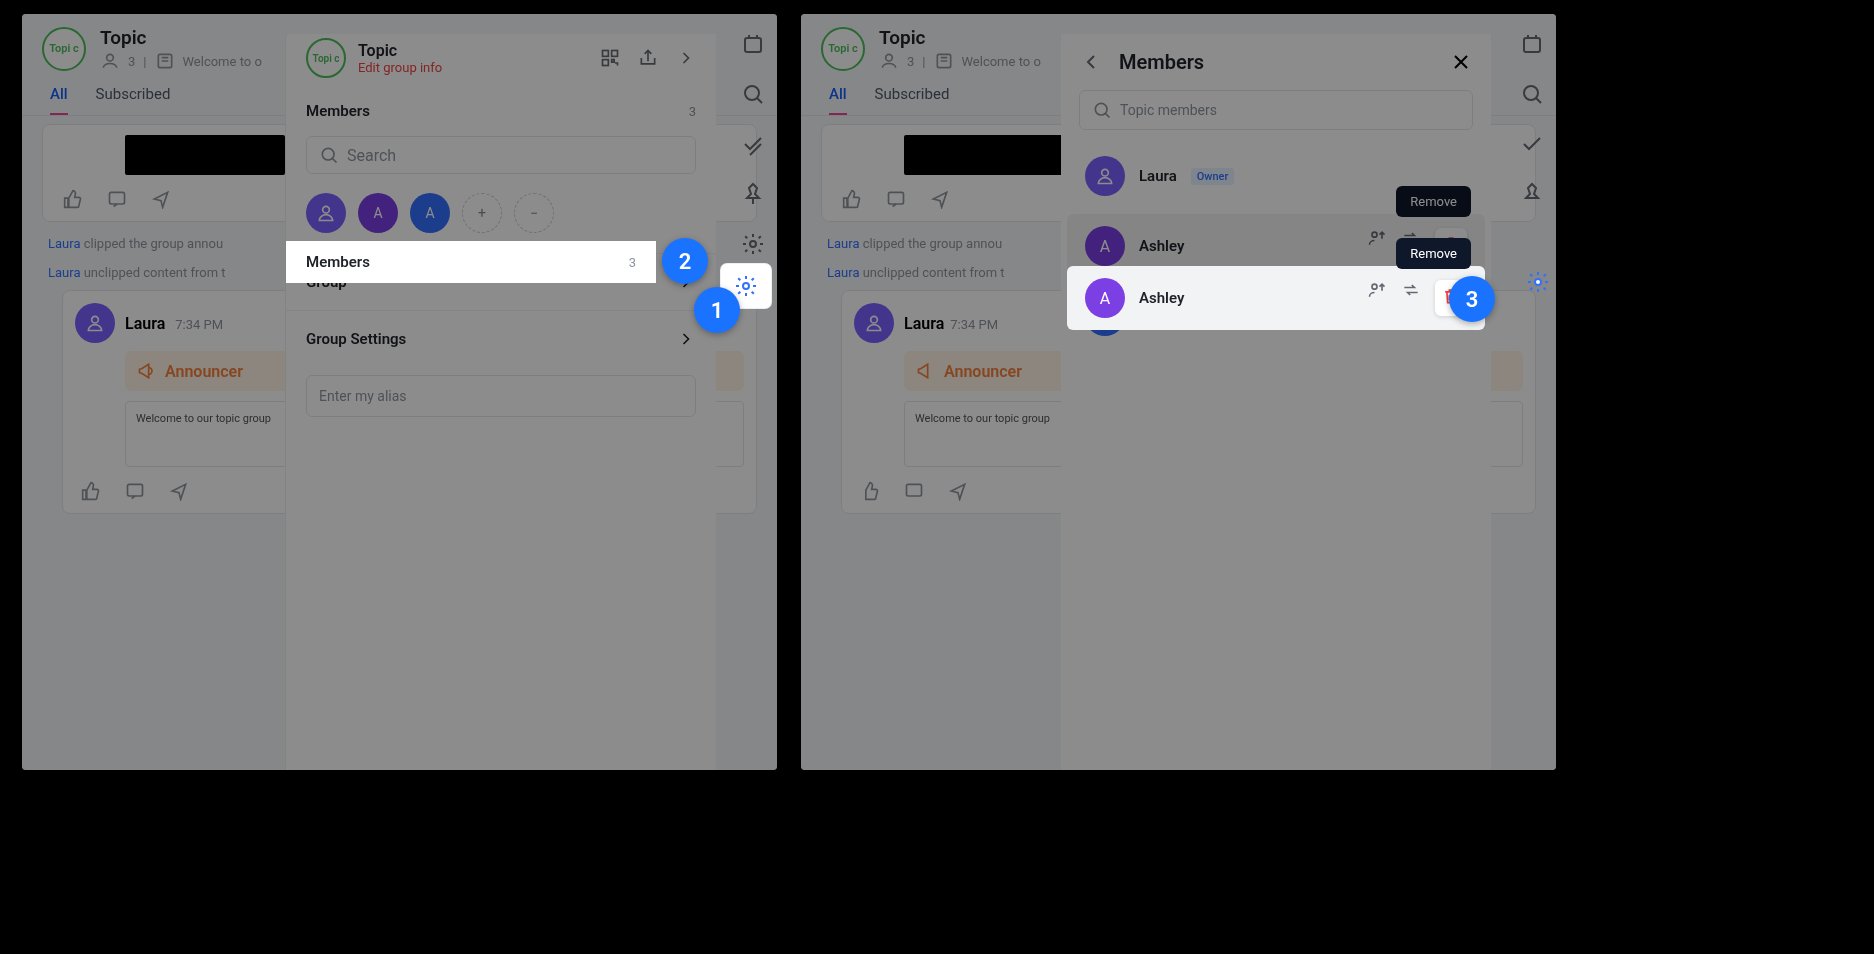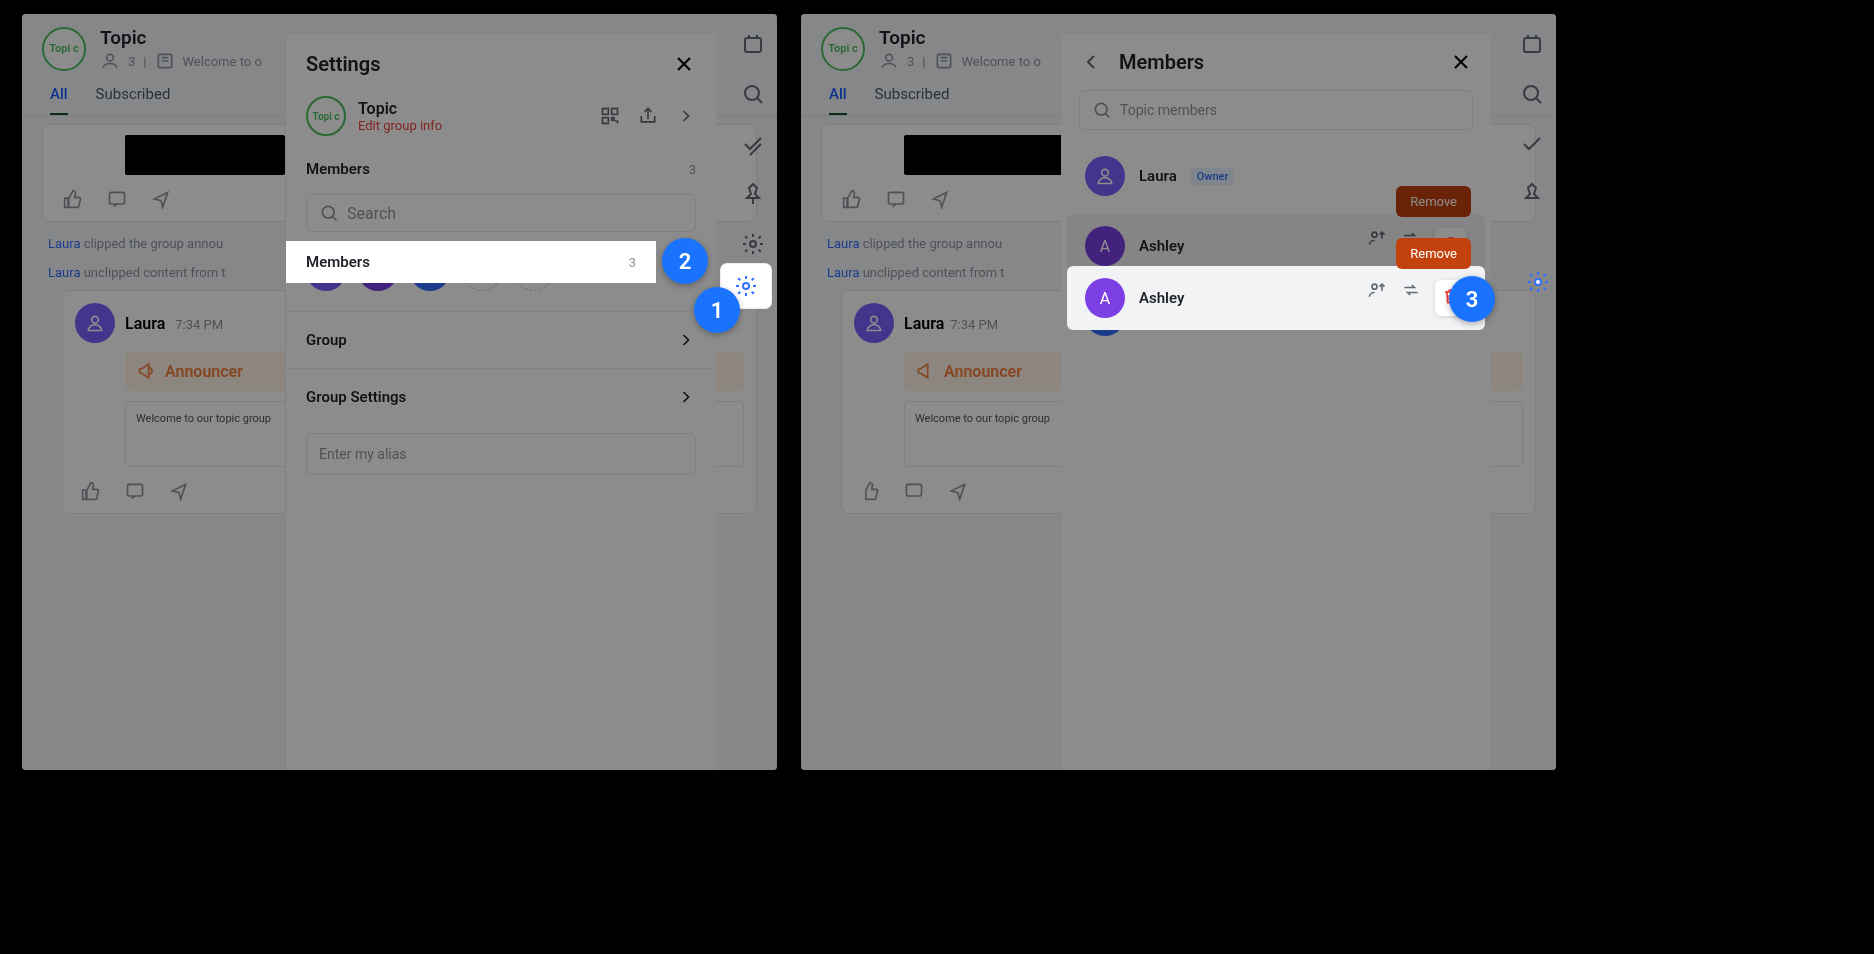--- a/index.html
+++ b/index.html
@@ -10,21 +10,21 @@
   .dim-overlay { position: absolute; inset: 0; background: rgba(0,0,0,0.45); pointer-events: none; z-index: 50; }
 
   
   .chat-bg { position: absolute; inset: 0; }
   .topbar { display: flex; align-items: center; padding: 12px 20px 6px; gap: 14px; }
   .group-avatar { width: 44px; height: 44px; border-radius: 50%; border: 2px solid #4dbd5c; display: flex; align-items: center; justify-content: center; background: #fff; color: #4dbd5c; font-size: 11px; font-weight: 600; text-align: center; line-height: 1; }
   .group-name { font-size: 19px; font-weight: 600; color: #1f2329; }
   .group-sub { display: flex; align-items: center; gap: 8px; color: #8f959e; font-size: 13px; margin-top: 2px; }
   .tabs { display: flex; gap: 28px; padding: 8px 28px 0; border-bottom: 1px solid #e5e6eb; }
   .tab { font-size: 15px; color: #4e5969; padding-bottom: 10px; }
-  .tab.active { color: #165dff; border-bottom: 2px solid #14532d; font-weight: 500; }
+  .tab.active { color: #165dff; border-bottom: 2px solid #ec4899; font-weight: 500; }
 
   .feed { padding: 0 20px; }
   .post-card { background: #fff; border: 1px solid #e5e6eb; border-radius: 8px; padding: 10px 14px 8px; margin-top: 8px; overflow: hidden; }
   .post-img-strip { height: 40px; background: #000; margin: 0 0 10px 68px; width: 160px; border-radius: 2px; }
   .post-actions { display: flex; gap: 24px; color: #8f959e; padding: 4px 6px; }
   .sys-line { font-size: 13px; color: #8f959e; margin: 14px 6px 0; }
   .sys-line .user { color: #3370ff; }
   .post2 { margin-top: 10px; background: #fff; border: 1px solid #e5e6eb; border-radius: 8px; padding: 12px 12px 8px; margin-left: 20px; }
   .post2-head { display: flex; align-items: center; gap: 10px; }
   .avatar-sm { width: 40px; height: 40px; border-radius: 50%; background: #7b61ff; display: flex; align-items: center; justify-content: center; color: #fff; }
@@ -72,21 +72,21 @@
   .m-search-wrap { padding: 4px 18px 8px; }
   .m-search { display: flex; align-items: center; gap: 8px; border: 1px solid #e5e6eb; border-radius: 6px; padding: 9px 12px; color: #8f959e; font-size: 14px; }
   .member-item { display: flex; align-items: center; gap: 14px; padding: 12px 18px; border-radius: 6px; margin: 6px 6px; }
   .member-item.sel { background: #f2f3f5; }
   .mem-av { width: 40px; height: 40px; border-radius: 50%; display: flex; align-items: center; justify-content: center; color: #fff; }
   .mem-name { font-size: 15px; font-weight: 600; color: #1f2329; }
   .owner-pill { background: #e8f3ff; color: #3370ff; font-size: 11px; padding: 2px 6px; border-radius: 3px; font-weight: 500; }
   .mem-actions { margin-left: auto; display: flex; gap: 14px; color: #646a73; }
   .trash-box { background: #fff; border-radius: 6px; padding: 6px; box-shadow: 0 1px 4px rgba(0,0,0,0.15); position: relative; z-index: 90; }
   .trash-box svg { color: #f53f3f; }
-  .tooltip { position: absolute; top: -42px; right: -4px; background: #c2410c; color: #fff; padding: 8px 14px; border-radius: 6px; font-size: 13px; white-space: nowrap; }
+  .tooltip { position: absolute; top: -42px; right: -4px; background: #0f172a; color: #fff; padding: 8px 14px; border-radius: 6px; font-size: 13px; white-space: nowrap; }
   .gear-right { position: absolute; top: 256px; right: 6px; color: #3370ff; z-index: 90; }
 
   .icon { width: 20px; height: 20px; stroke: currentColor; fill: none; stroke-width: 2; }
   .icon-lg { width: 24px; height: 24px; }
 </style>
 </head>
 <body>
 
 <div class="stage">
 
@@ -193,26 +193,20 @@
           <path d="M12 2l4 4-2 6 4 4H6l4-4-2-6 4-4z"></path>
           <path d="M12 16v6"></path>
         </svg>
       <svg class="icon-lg icon" viewBox="0 0 24 24">
           <circle cx="12" cy="12" r="3"></circle>
           <path d="M12 2v3M12 19v3M4.2 4.2l2.1 2.1M17.7 17.7l2.1 2.1M2 12h3M19 12h3M4.2 19.8l2.1-2.1M17.7 6.3l2.1-2.1"></path>
         </svg>
     </div>
 
     <div class="panel">
-      <div class="panel-head">
-        <div class="panel-title">Settings</div>
-        <svg class="icon-lg icon" viewBox="0 0 24 24">
-            <path d="M6 6l12 12M18 6L6 18"></path>
-          </svg>
-      </div>
       <div class="panel-group">
         <div class="panel-group-av">Topi c</div>
         <div>
           <div class="panel-group-name">Topic</div>
           <div class="edit-link">Edit group info</div>
         </div>
         <div class="pg-actions">
           <svg class="icon" viewBox="0 0 24 24">
               <rect x="3" y="3" width="7" height="7"></rect>
               <rect x="14" y="3" width="7" height="7"></rect>

